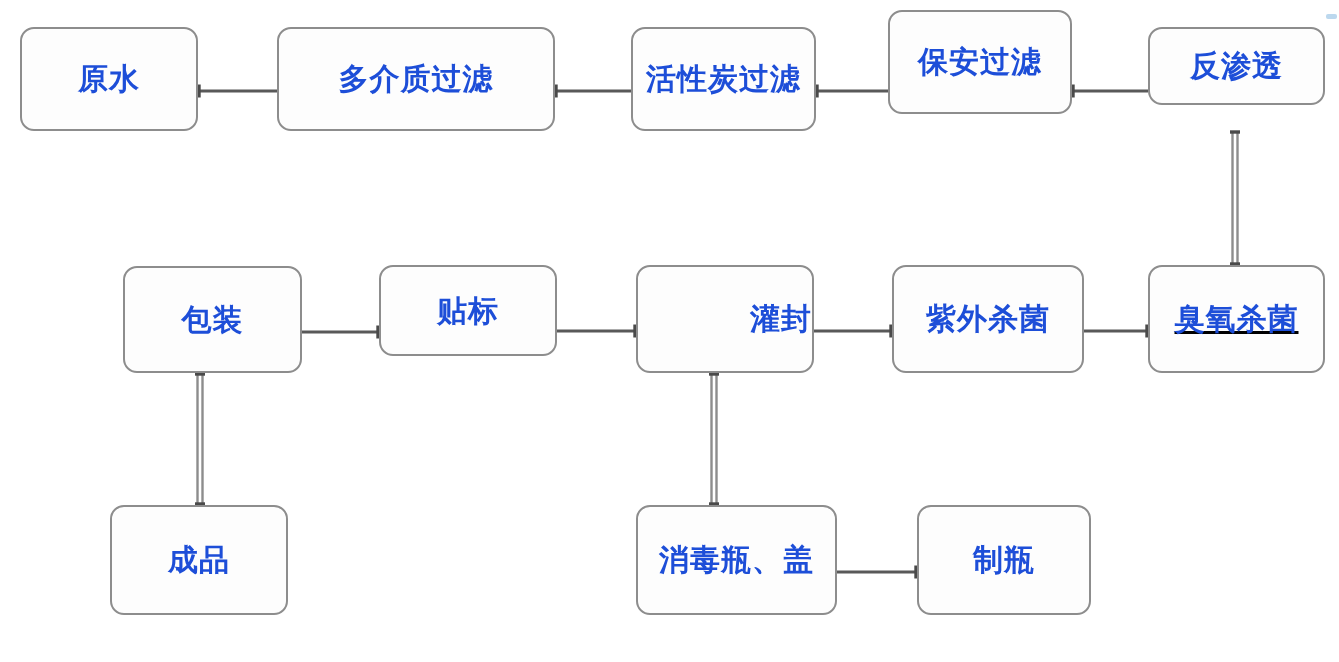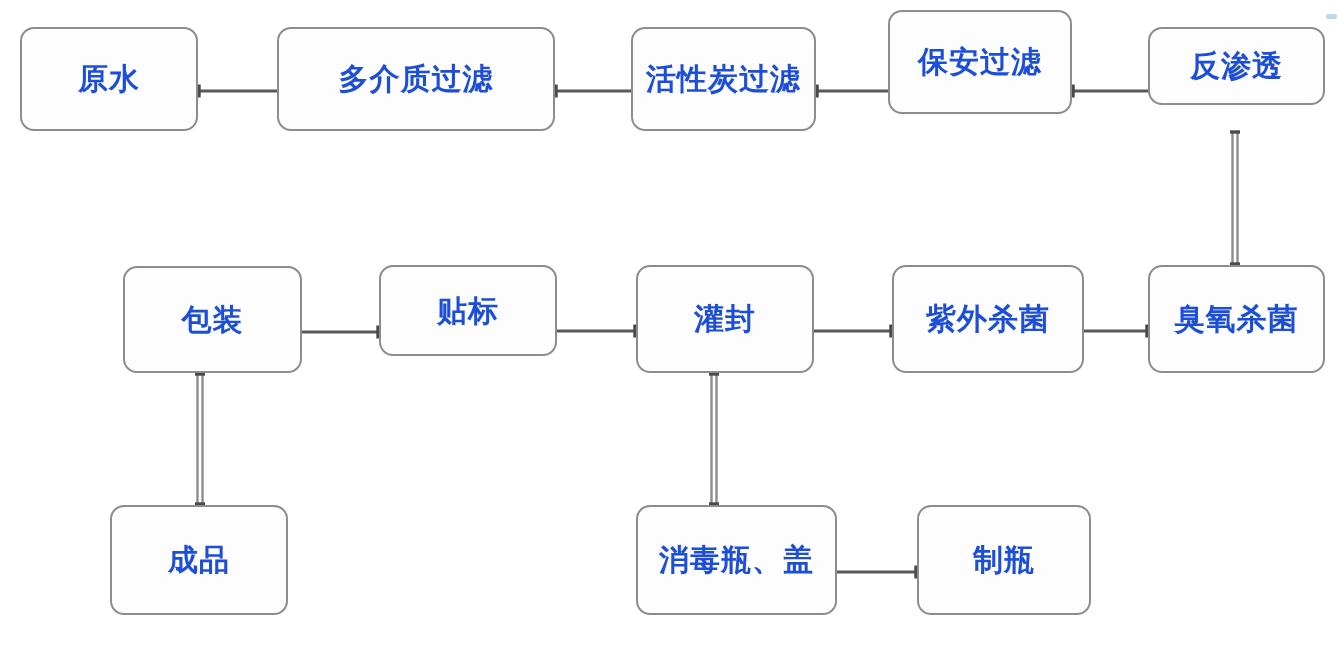--- a/index.html
+++ b/index.html
@@ -138,27 +138,27 @@
       </div>
       <div class="node" style="left: 631px; top: 27px; width: 185px; height: 104px;">
         <span class="node-label">活性炭过滤</span>
       </div>
       <div class="node" style="left: 888px; top: 10px; width: 184px; height: 104px;">
         <span class="node-label">保安过滤</span>
       </div>
       <div class="node" style="left: 1148px; top: 27px; width: 177px; height: 78px;">
         <span class="node-label">反渗透</span>
       </div>
-      <div class="node" style="left: 1148px; top: 265px; width: 177px; height: 108px;">
+      <div class="node" style="left: 1148px; top: 265px; width: 177px; height: 108px; text-decoration: underline;">
         <span class="node-label">臭氧杀菌</span>
       </div>
       <div class="node" style="left: 892px; top: 265px; width: 192px; height: 108px;">
         <span class="node-label">紫外杀菌</span>
       </div>
-      <div class="node" style="left: 636px; top: 265px; width: 178px; height: 108px;">
+      <div class="node" style="left: 636px; top: 265px; width: 178px; height: 108px; justify-content: flex-end;">
         <span class="node-label">灌封</span>
       </div>
       <div class="node" style="left: 379px; top: 265px; width: 178px; height: 91px;">
         <span class="node-label">贴标</span>
       </div>
       <div class="node" style="left: 123px; top: 266px; width: 179px; height: 107px;">
         <span class="node-label">包装</span>
       </div>
       <div class="node" style="left: 110px; top: 505px; width: 178px; height: 110px;">
         <span class="node-label">成品</span>

